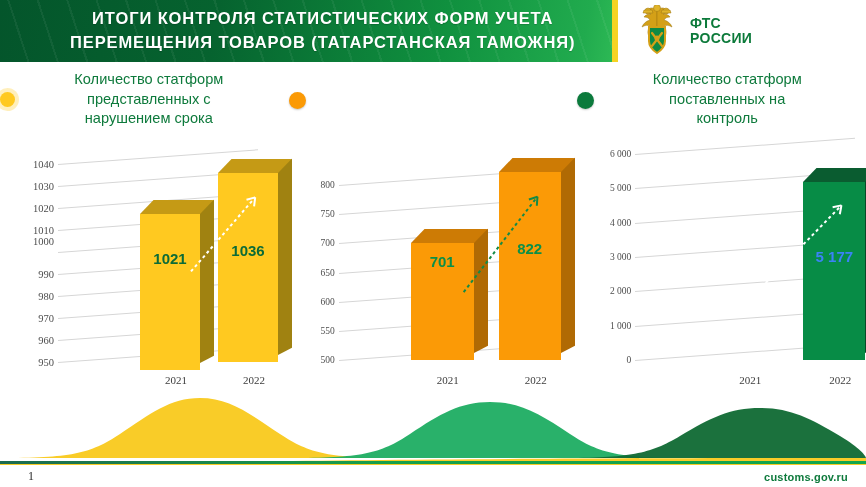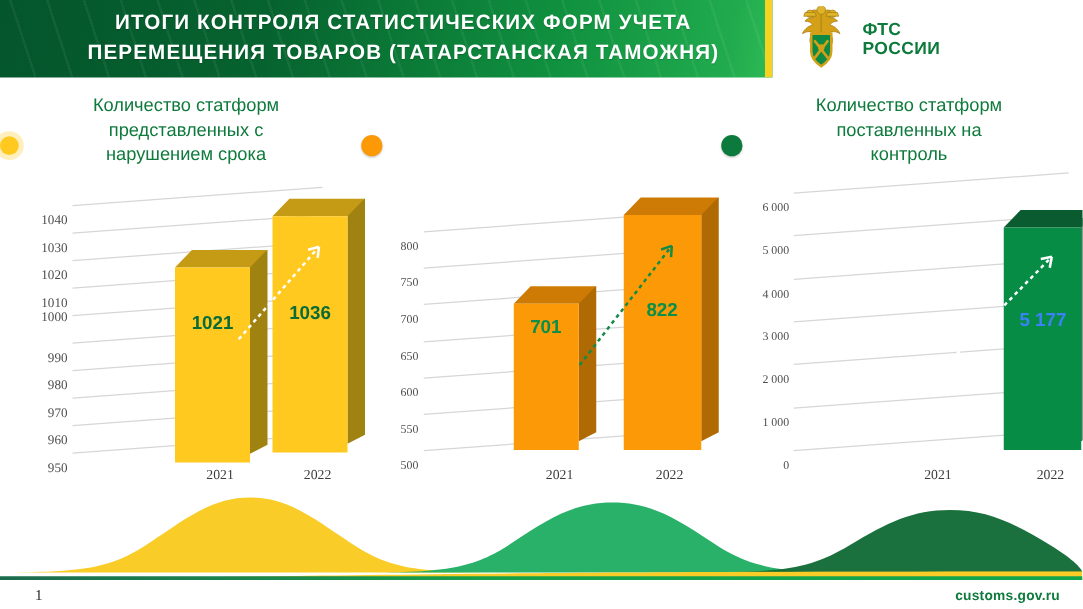--- a/index.html
+++ b/index.html
@@ -64,21 +64,21 @@
   }
 
   
   .titles-row {
     position: absolute; top: 66px; left: 0;
     width: 866px; height: 75px;
     display: flex;
   }
   .title-cell {
     flex: 1 1 0;
-    display: flex; align-items: center; gap: 8px;
+    display: flex; align-items: flex-start; gap: 8px;
     padding-top: 4px;
   }
   .title-bullet {
     flex: 0 0 auto;
     margin-top: 22px;
     border-radius: 50%;
   }
   .b-yellow { width: 15px; height: 15px; background: #ffc920; box-shadow: 0 0 0 4px rgba(255,201,32,0.30); }
   .b-orange { width: 17px; height: 17px; background: #fb9a06; box-shadow: 0 1px 2px rgba(0,0,0,0.22); }
   .b-green  { width: 17px; height: 17px; background: #0b7a3c; box-shadow: 0 1px 2px rgba(0,0,0,0.22); }
@@ -102,21 +102,20 @@
   .chart-inner { position: absolute; inset: 0; }
 
   .y-labels { position: absolute; left: 0; top: 0; height: 100%; width: 56px; }
   .y-label {
     position: absolute; right: 4px;
     transform: translateY(-50%);
     color: #4d4d4d;
     font-size: 9.5px;
     font-family: "Liberation Serif", serif;
     white-space: nowrap;
-    margin-top: 13px;
   }
   .y-label.big { font-size: 10.5px; }
 
   .plot { position: absolute; top: 0; bottom: 28px; }
   .gridline {
     position: absolute;
     height: 1px;
     background: #d6d6d6;
     transform-origin: left center;
   }
@@ -294,21 +293,21 @@
         </div>
         <div class="plot" style="left: 50px; width: 212px; top: 0px; bottom: 30px;">
           <div class="gridline" style="top: 210px; left: 0px; width: 212px; transform: skewY(-4.2deg);"></div>
           <div class="gridline" style="top: 180.857px; left: 0px; width: 212px; transform: skewY(-4.2deg);"></div>
           <div class="gridline" style="top: 151.714px; left: 0px; width: 212px; transform: skewY(-4.2deg);"></div>
           <div class="gridline" style="top: 122.571px; left: 0px; width: 212px; transform: skewY(-4.2deg);"></div>
           <div class="gridline" style="top: 93.4286px; left: 0px; width: 212px; transform: skewY(-4.2deg);"></div>
           <div class="gridline" style="top: 64.2857px; left: 0px; width: 212px; transform: skewY(-4.2deg);"></div>
           <div class="gridline" style="top: 35.1429px; left: 0px; width: 212px; transform: skewY(-4.2deg);"></div>
         </div>
-        <div class="bar3d" style="left: 122px; width: 52px; height: 117.154px; bottom: 30px;">
+        <div class="bar3d" style="left: 122px; width: 63px; height: 117.154px; bottom: 30px;">
           <div class="bar-side" style="height: 117.154px; background: rgb(176, 106, 4);"></div>
           <div class="bar-top" style="top: -14px; background: rgb(205, 123, 5);"></div>
           <div class="bar-face" style="background: rgb(251, 154, 6);"></div>
           <div class="bar-label" style="color: rgb(11, 143, 72); font-size: 15px; top: 10px;">701</div>
         </div>
         <div class="x-label" style="left: 159px;">2021</div>
         <div class="bar3d" style="left: 210px; width: 62px; height: 187.68px; bottom: 30px;">
           <div class="bar-side" style="height: 187.68px; background: rgb(176, 106, 4);"></div>
           <div class="bar-top" style="top: -14px; background: rgb(205, 123, 5);"></div>
           <div class="bar-face" style="background: rgb(251, 154, 6);"></div>

